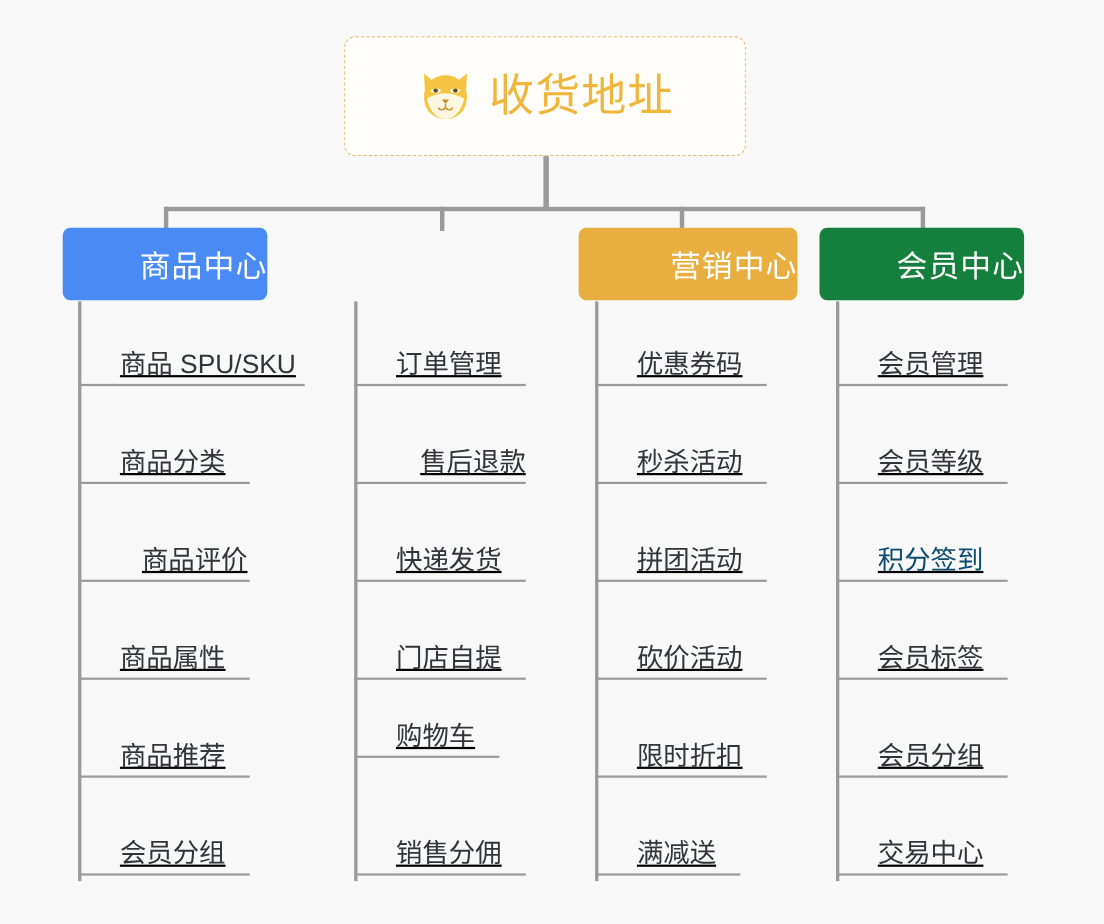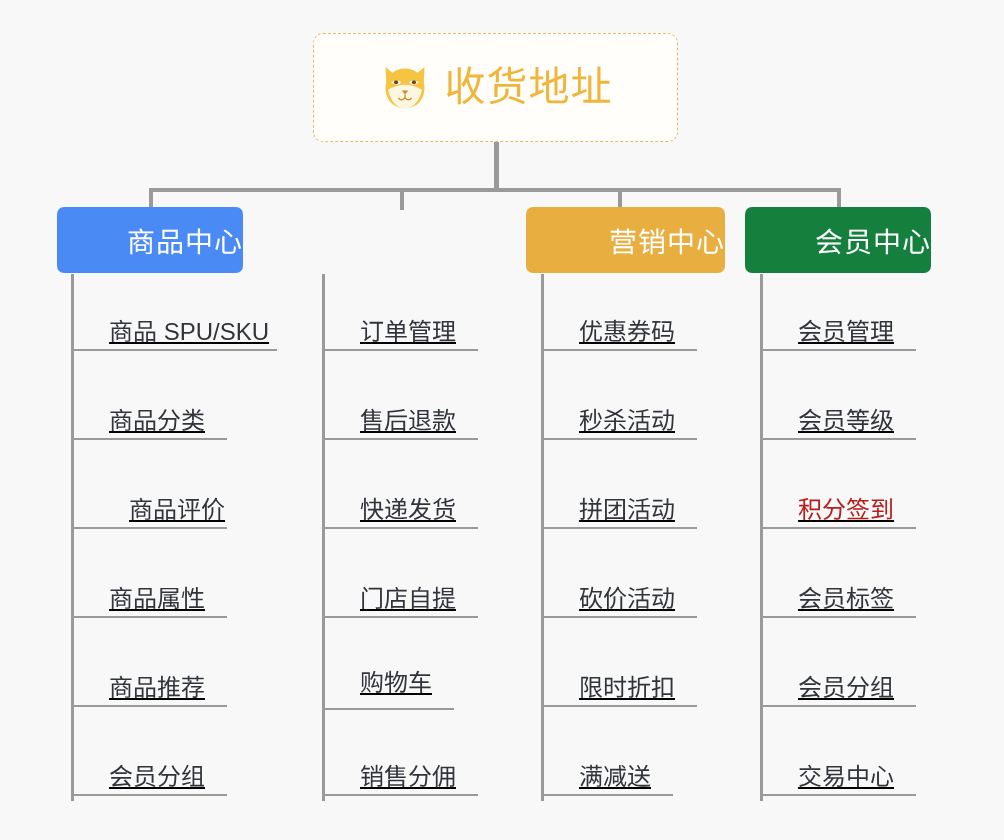--- a/index.html
+++ b/index.html
@@ -164,30 +164,30 @@
     <div class="item" style="top: 471px; width: 156px; border-bottom-color: rgb(154, 154, 154);">
         <span class="item-label" style="color: rgb(49, 53, 59);">会员分组</span>
       </div>
   </div>
 
   <div class="col" style="left:322px;">
     <div class="col-rail" style="height: 527px; background: rgb(154, 154, 154);"></div>
     <div class="item" style="top: 26px; width: 156px; border-bottom-color: rgb(154, 154, 154);">
         <span class="item-label" style="color: rgb(49, 53, 59);">订单管理</span>
       </div>
-    <div class="item" style="top: 115px; width: 156px; border-bottom-color: rgb(154, 154, 154);">
+    <div class="item" style="top: 115px; width: 156px; border-bottom-color: rgb(154, 154, 154); justify-content: flex-end;">
         <span class="item-label" style="color: rgb(49, 53, 59);">售后退款</span>
       </div>
     <div class="item" style="top: 204px; width: 156px; border-bottom-color: rgb(154, 154, 154);">
         <span class="item-label" style="color: rgb(49, 53, 59); margin-top: 40px;">快递发货</span>
       </div>
     <div class="item" style="top: 293px; width: 156px; border-bottom-color: rgb(154, 154, 154);">
         <span class="item-label" style="color: rgb(49, 53, 59);">门店自提</span>
       </div>
-    <div class="item" style="top: 385px; width: 132px; border-bottom-color: rgb(154, 154, 154); align-items: center;">
+    <div class="item" style="top: 364px; width: 132px; border-bottom-color: rgb(154, 154, 154);">
         <span class="item-label" style="color: rgb(49, 53, 59);">购物车</span>
       </div>
     <div class="item" style="top: 471px; width: 156px; border-bottom-color: rgb(154, 154, 154);">
         <span class="item-label" style="color: rgb(49, 53, 59);">销售分佣</span>
       </div>
   </div>
 
   <div class="col" style="left:541px;">
     <div class="col-rail" style="height: 527px; background: rgb(154, 154, 154);"></div>
     <div class="item" style="top: 26px; width: 156px; border-bottom-color: rgb(154, 154, 154);">
@@ -212,21 +212,21 @@
 
   <div class="col" style="left:760px;">
     <div class="col-rail" style="height: 527px; background: rgb(154, 154, 154);"></div>
     <div class="item" style="top: 26px; width: 156px; border-bottom-color: rgb(154, 154, 154);">
         <span class="item-label" style="color: rgb(49, 53, 59);">会员管理</span>
       </div>
     <div class="item" style="top: 115px; width: 156px; border-bottom-color: rgb(154, 154, 154);">
         <span class="item-label" style="color: rgb(49, 53, 59);">会员等级</span>
       </div>
     <div class="item" style="top: 204px; width: 156px; border-bottom-color: rgb(154, 154, 154);">
-        <span class="item-label" style="color: #b91c1c;">积分签到</span>
+        <span class="item-label" style="color: #0c4a6e;">积分签到</span>
       </div>
     <div class="item" style="top: 293px; width: 156px; border-bottom-color: rgb(154, 154, 154);">
         <span class="item-label" style="color: rgb(49, 53, 59);">会员标签</span>
       </div>
     <div class="item" style="top: 382px; width: 156px; border-bottom-color: rgb(154, 154, 154);">
         <span class="item-label" style="color: rgb(49, 53, 59);">会员分组</span>
       </div>
     <div class="item" style="top: 471px; width: 156px; border-bottom-color: rgb(154, 154, 154);">
         <span class="item-label" style="color: rgb(49, 53, 59);">交易中心</span>
       </div>

